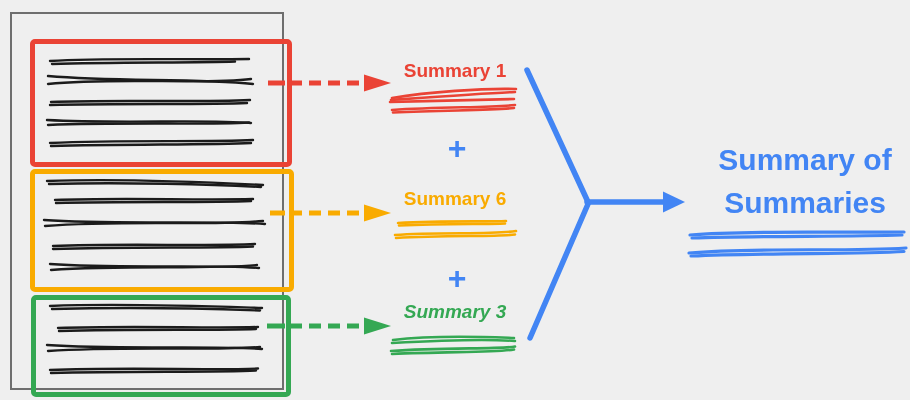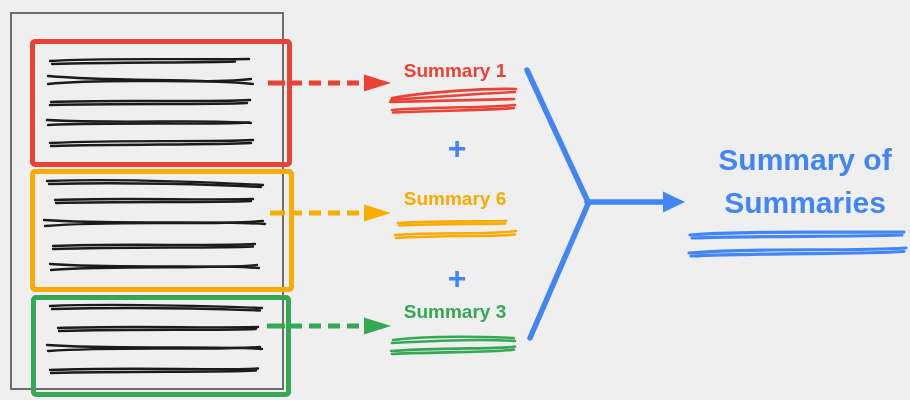--- a/index.html
+++ b/index.html
@@ -20,21 +20,21 @@
   #chunk-green {left:19px;top:281px;width:250px;height:92px;border-color:#34A853;}
   .chunk svg{position:absolute;left:0;top:0;}
   .ink{stroke:#1B1B1B;stroke-width:2.4;fill:none;stroke-linecap:round;}
   
   .summary-label{
     width:140px;text-align:center;font-size:19px;font-weight:700;line-height:22px;
     letter-spacing:0px;
   }
   #summary1-label{left:385px;top:60px;color:#EA4335;}
   #summary2-label{left:385px;top:188px;color:#F9AB00;}
-  #summary3-label{left:385px;top:301px;color:#34A853;}
+  #summary3-label{left:385px;top:301px;color:#34A853;font-style:italic;}
   .scrib{fill:none;stroke-linecap:round;stroke-width:2.6;}
   .scrib-red{stroke:#EA4335;}
   .scrib-orange{stroke:#F9AB00;}
   .scrib-green{stroke:#34A853;}
   .scrib-blue{stroke:#4285F4;stroke-width:3.2;}
   
   .plus{
     width:40px;height:40px;line-height:40px;text-align:center;
     font-size:32px;font-weight:700;color:#4285F4;
   }

